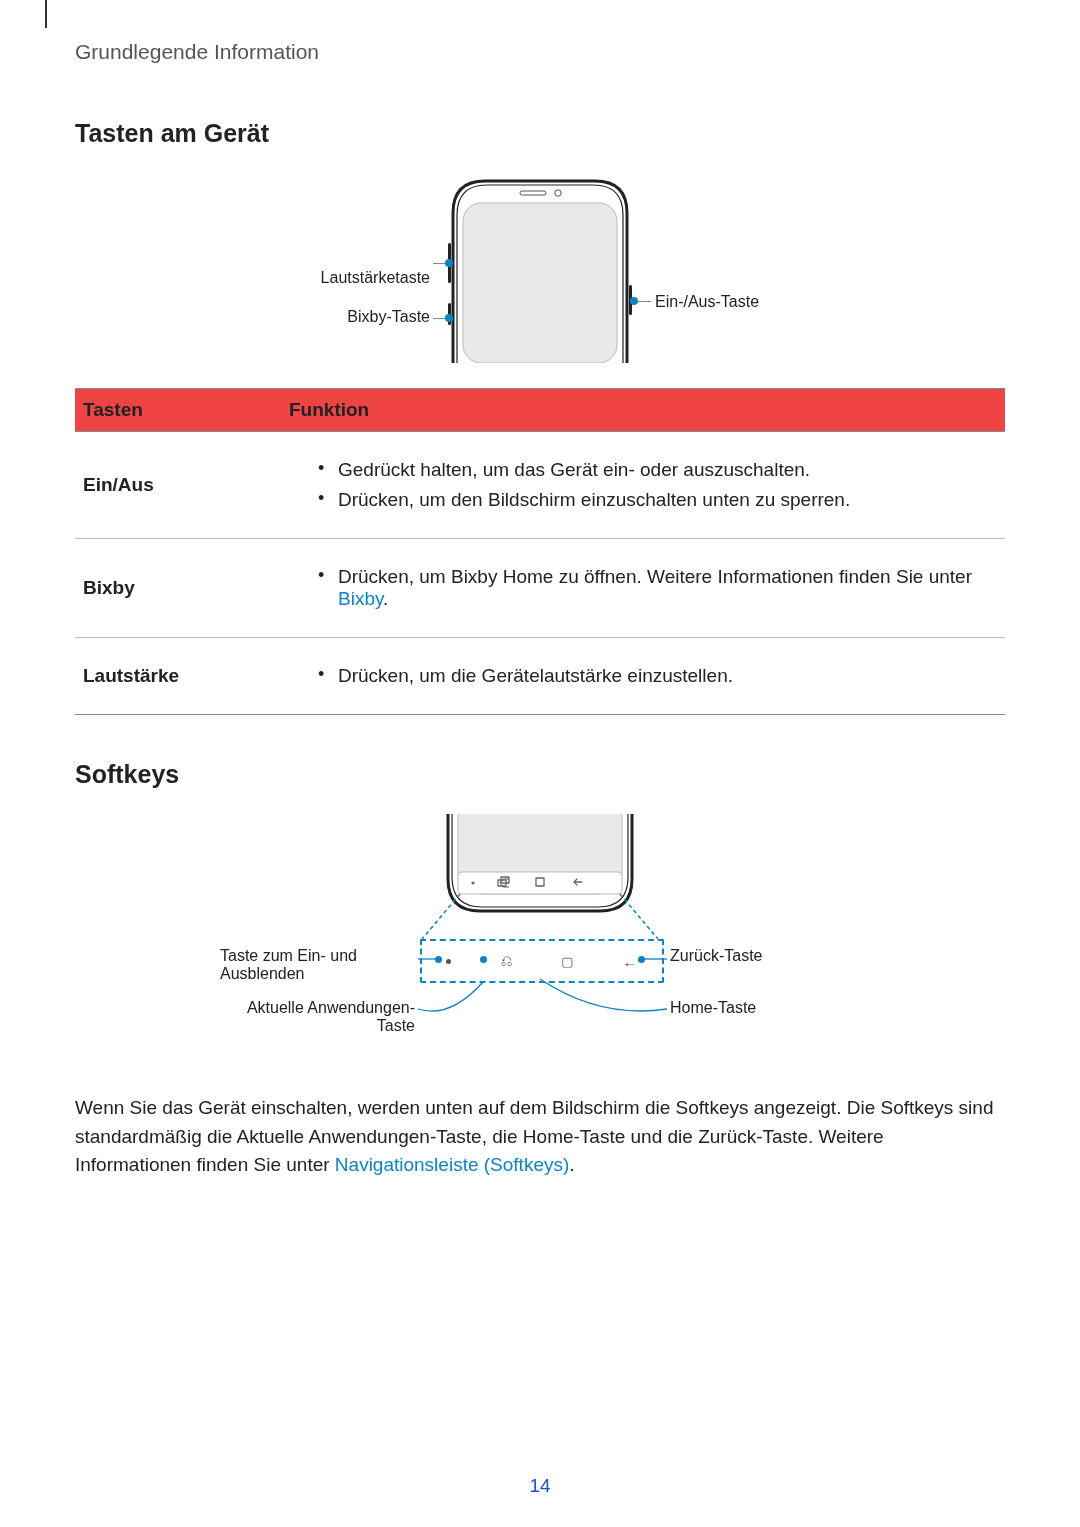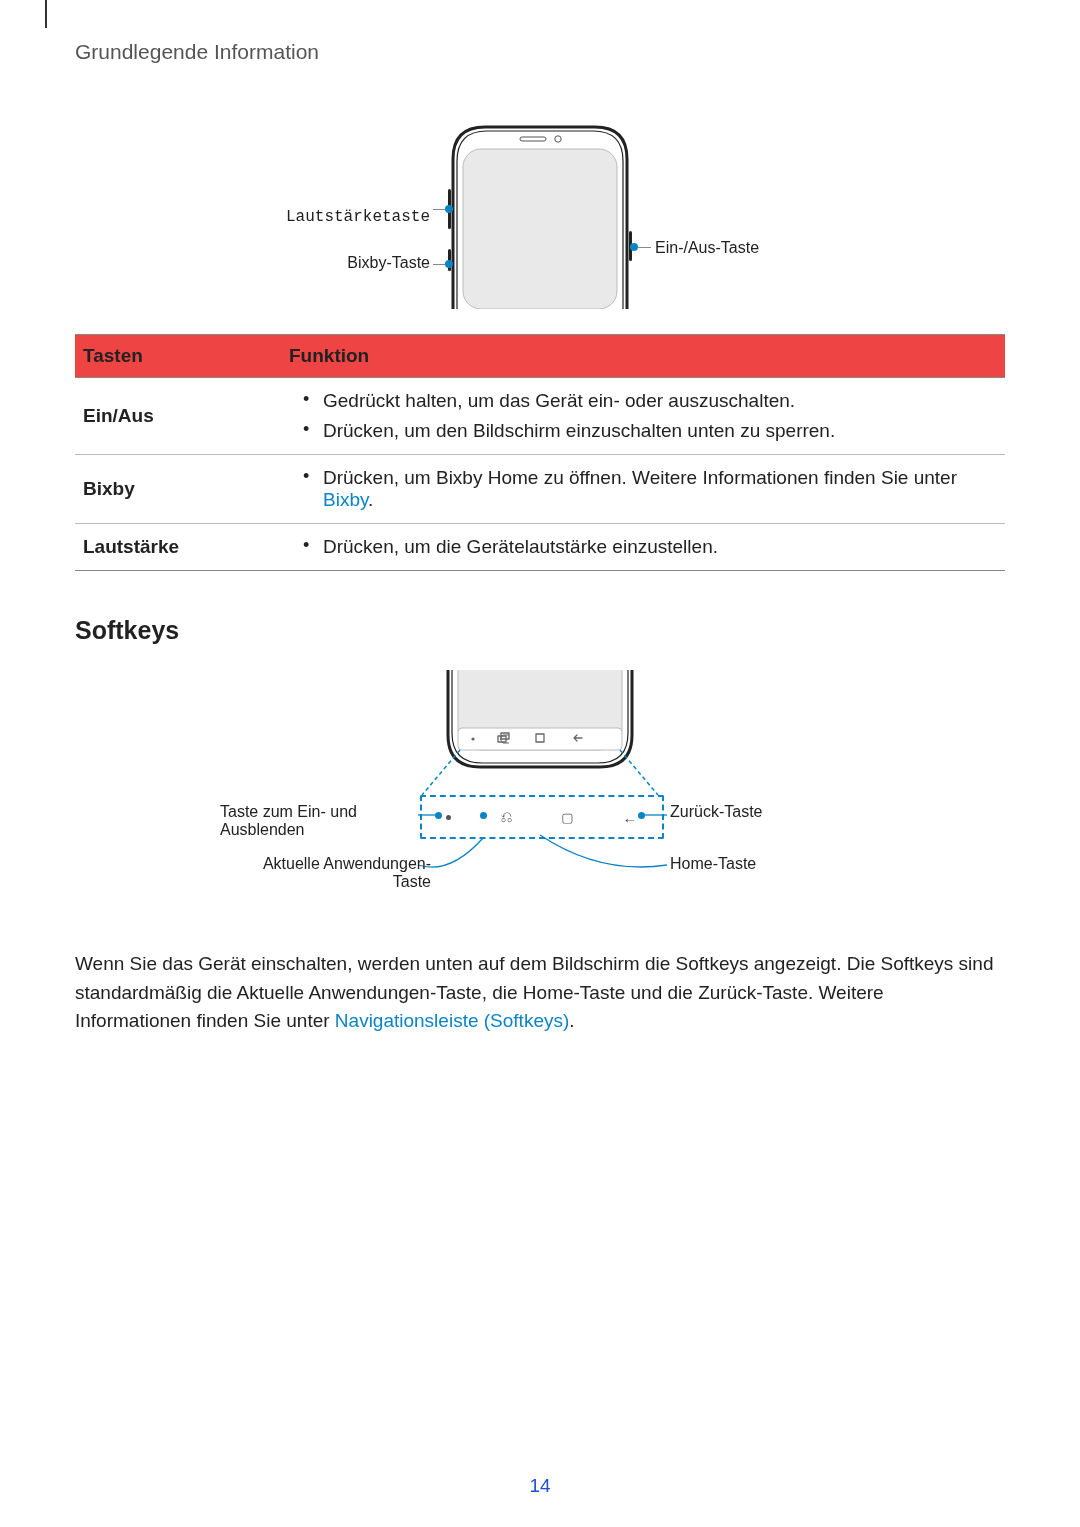--- a/index.html
+++ b/index.html
@@ -65,21 +65,21 @@
     background: #888;
   }
   .callout-dot {
     position: absolute;
     width: 8px;
     height: 8px;
     border-radius: 50%;
     background: #0a84c6;
   }
   
-  .cl-vol   { top: 89px;  left: 0;   width: 170px; font-family: Liberation Mono, monospace; }
+  .cl-vol   { top: 96px;  left: 0;   width: 170px; }
   .cl-bixby { top: 135px; left: 0;   width: 170px; }
   .cl-power { top: 120px; left: 395px; width: 170px; }
   
   table.keys {
     width: 100%;
     border-collapse: collapse;
     font-size: 19px;
   }
   table.keys th {
     text-align: left;
@@ -95,21 +95,21 @@
     padding: 8px 8px;
     vertical-align: middle;
   }
   table.keys td.kcol {
     font-weight: bold;
     width: 190px;
   }
   table.keys tr.last td { border-bottom: 1px solid #888; }
   table.keys tr.first-body td { border-top: none; }
   ul.func {
-    margin: 0;
+    margin: 15px;
     padding-left: 20px;
     list-style: none;
   }
   ul.func li {
     position: relative;
     padding: 4px 0 4px 14px;
   }
   ul.func li::before {
     content: "•";
     position: absolute;
@@ -142,21 +142,21 @@
     display: flex;
     align-items: center;
     justify-content: space-around;
     font-size: 15px;
     color: #555;
   }
   .zoom-box .hide-dot {
     width:5px;height:5px;border-radius:50%;background:#555;
   }
   .cl2-hide  { top: 133px; left: 0; width: 195px; text-align:left; }
-  .cl2-recnt { top: 185px; left: 16px; width: 195px; text-align:right; }
+  .cl2-recnt { top: 185px; left: 0; width: 195px; text-align:right; }
   .cl2-back  { top: 133px; left: 450px; width: 170px; }
   .cl2-home  { top: 185px; left: 450px; width: 170px; }
   .smalltxt { font-size:16px; }
   .dot2 {
     position:absolute;width:7px;height:7px;border-radius:50%;background:#0a84c6;
   }
   
   p.body {
     font-size: 19px;
     line-height: 1.5;
@@ -174,20 +174,21 @@
 </style>
 </head>
 <body>
 
 <div class="edge-tick"></div>
 
 <div class="page">
 
   <div class="running-head">Grundlegende Information</div>
 
+  <h2 class="section">Tasten am Gerät</h2>
 
   <div class="figure-wrap">
     <div class="fig1">
 
       <div class="phone-top">
         <svg width="190" height="190" viewBox="0 0 190 190">
           <path d="M8 190 L8 40 Q8 8 40 8 L150 8 Q182 8 182 40 L182 190" fill="none" stroke="#222" stroke-width="3"></path>
           <path d="M12 190 L12 42 Q12 12 42 12 L148 12 Q178 12 178 42 L178 190" fill="none" stroke="#222" stroke-width="1.2"></path>
           <rect x="18" y="30" width="154" height="160" rx="18" ry="18" fill="#e9e9e9" stroke="#bbb" stroke-width="1"></rect>
           <rect x="18" y="30" width="154" height="160" rx="18" ry="18" fill="none" stroke="#222" stroke-width="2" opacity="0"></rect>

